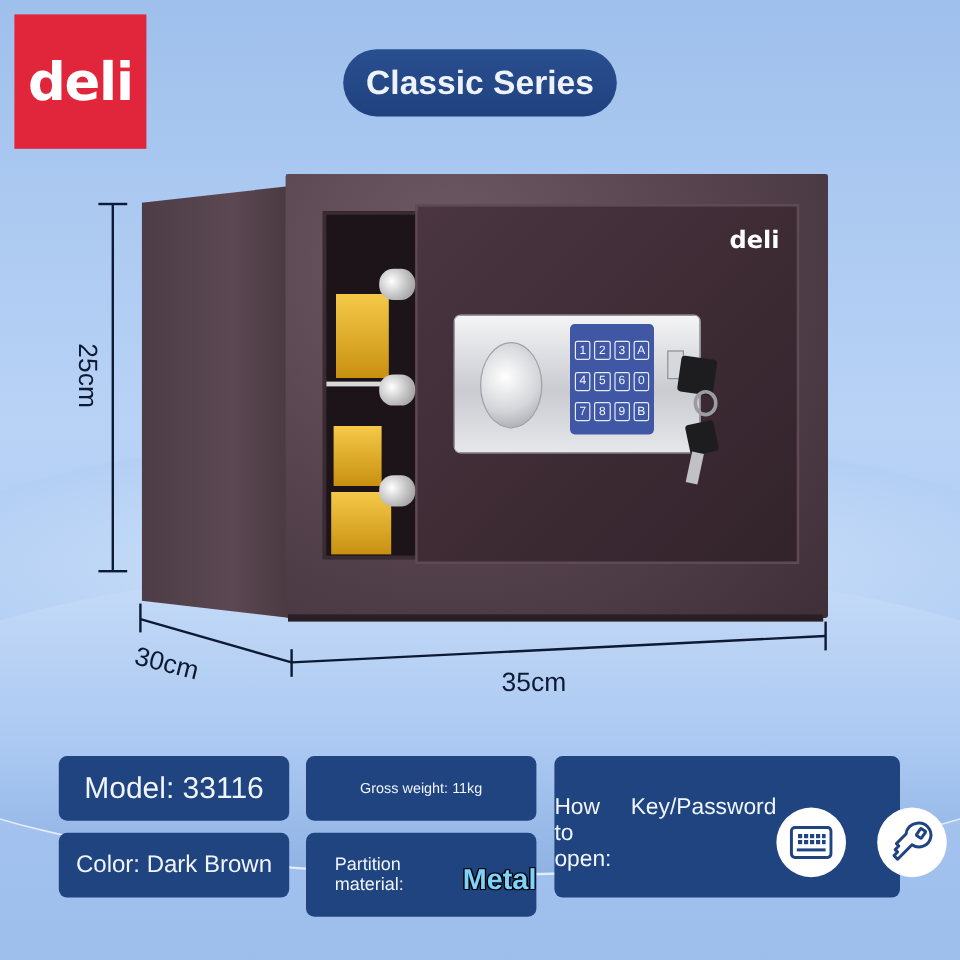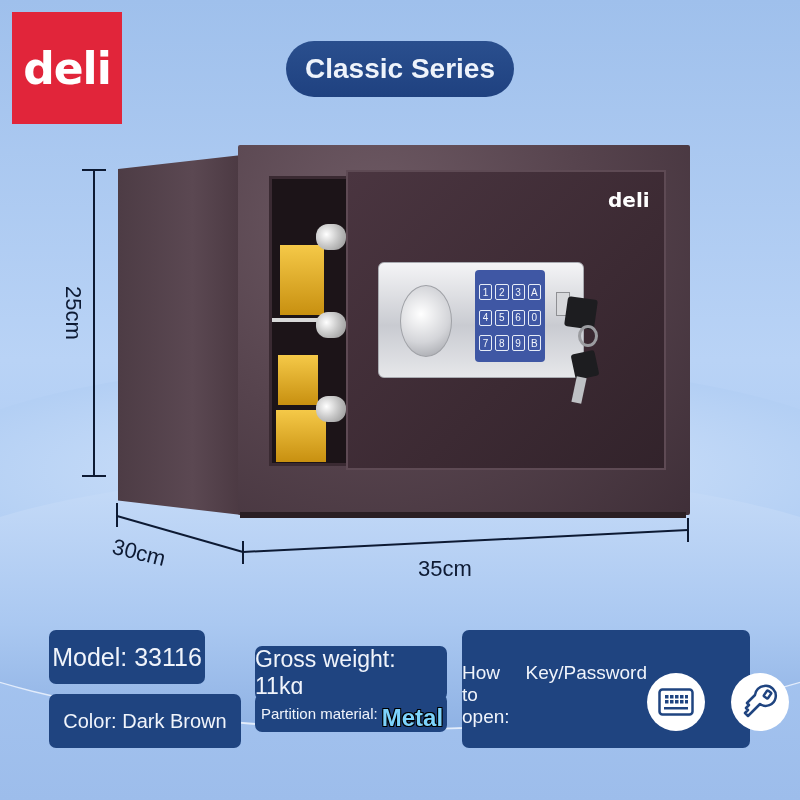--- a/index.html
+++ b/index.html
@@ -98,24 +98,24 @@
   .key2 { position: absolute; left: 573px; top: 352px; width: 24px; height: 26px; background: #1d1d20; border-radius: 3px; transform: rotate(-12deg); }
   .key2-blade { position: absolute; left: 574px; top: 377px; width: 10px; height: 26px; background: #bfc1c5; transform: rotate(12deg); }
   .safe-feet { position: absolute; left: 240px; top: 512px; width: 446px; height: 6px; background: #2a1f24; }
 
   
   .card {
     position: absolute; background: #1f4480; border-radius: 7px;
     color: #f0f4fb; display: flex; align-items: center; justify-content: center;
     font-family: "Liberation Sans Narrow", "Liberation Sans", sans-serif;
   }
-  .card-model { left: 49px; top: 630px; width: 156px; height: 54px; font-size: 25px; }
-  .card-weight { left: 255px; top: 630px; width: 192px; height: 54px; font-size: 23px; margin-top: 16px; }
+  .card-model { left: 49px; top: 630px; width: 192px; height: 54px; font-size: 25px; }
+  .card-weight { left: 255px; top: 630px; width: 192px; height: 54px; font-size: 12px; }
   .card-color { left: 49px; top: 694px; width: 192px; height: 54px; font-size: 20px; }
-  .card-partition { left: 255px; top: 694px; width: 192px; height: 38px; font-size: 15px; justify-content: flex-start; padding-left: 6px; overflow: hidden; }
+  .card-partition { left: 255px; top: 694px; width: 192px; height: 70px; font-size: 15px; justify-content: flex-start; padding-left: 24px; overflow: hidden; }
   .card-partition .metal {
     font-size: 24px; font-weight: bold; color: #7dd3fc; margin-left: 4px; margin-top: 10px;
     text-shadow: -1px -1px 0 #000, 1px -1px 0 #000, -1px 1px 0 #000, 1px 1px 0 #000;
   }
   .card-open {
     left: 462px; top: 630px; width: 288px; height: 118px; flex-direction: row; justify-content: flex-start; padding-top: 12px;
   }
   .open-row { font-size: 19px; display: flex; gap: 16px; }
   .open-icons { display: flex; gap: 26px; margin-top: 14px; }
   .icon-circle {

